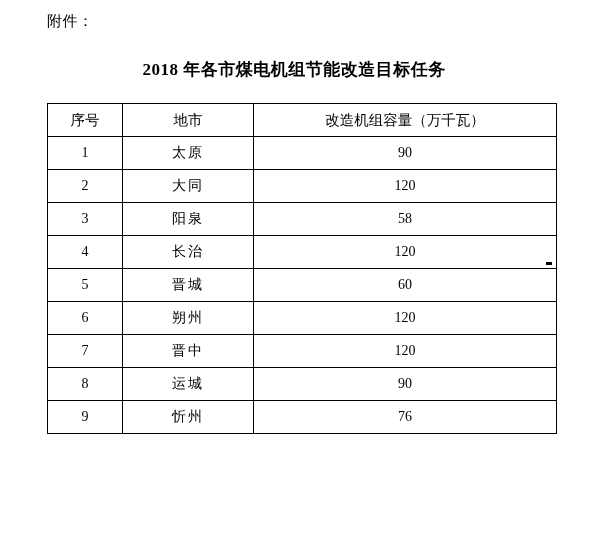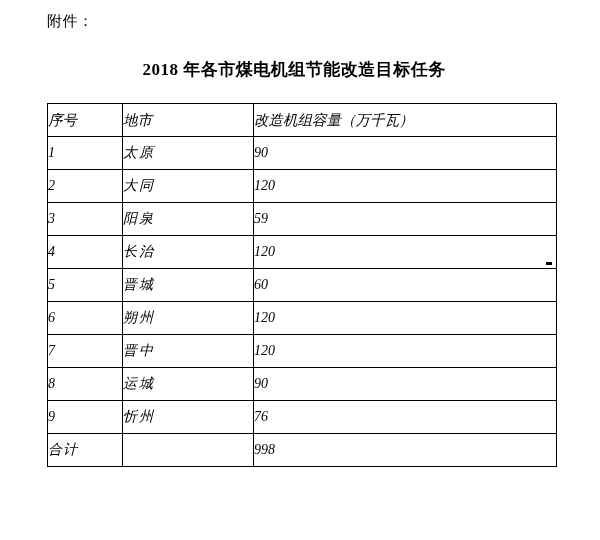--- a/index.html
+++ b/index.html
@@ -40,26 +40,25 @@
   }
   table.data-table {
     border-collapse: collapse;
     width: 506px;
     table-layout: fixed;
   }
   table.data-table td,
   table.data-table th {
     border: 1px solid #000000;
     height: 32px;
-    text-align: left;
+    text-align: center;
     vertical-align: middle;
     font-size: 14px;
     font-weight: normal;
     padding: 0;
-    font-style: italic;
   }
   table.data-table thead th {
     font-size: 14.5px;
   }
   .col-index { width: 74px; }
   .col-city  { width: 130px; margin-top: 14px; }
   .col-cap   { width: 302px; }
   .cell-city { letter-spacing: 2px; }
   .total-label { letter-spacing: 1px; }
   .right-mark {
@@ -94,21 +93,21 @@
         <td>90</td>
       </tr>
       <tr>
         <td>2</td>
         <td class="cell-city">大同</td>
         <td>120</td>
       </tr>
       <tr>
         <td>3</td>
         <td class="cell-city">阳泉</td>
-        <td>59</td>
+        <td>58</td>
       </tr>
       <tr>
         <td>4</td>
         <td class="cell-city">长治</td>
         <td>120</td>
       </tr>
       <tr>
         <td>5</td>
         <td class="cell-city">晋城</td>
         <td>60</td>
@@ -126,22 +125,17 @@
       <tr>
         <td>8</td>
         <td class="cell-city">运城</td>
         <td>90</td>
       </tr>
       <tr>
         <td>9</td>
         <td class="cell-city">忻州</td>
         <td>76</td>
       </tr>
-      <tr>
-        <td class="total-label">合计</td>
-        <td class="cell-city"></td>
-        <td>998</td>
-      </tr>
     </tbody>
   </table>
 </div>
 
 <div class="right-mark"></div>
 
 </body></html>

